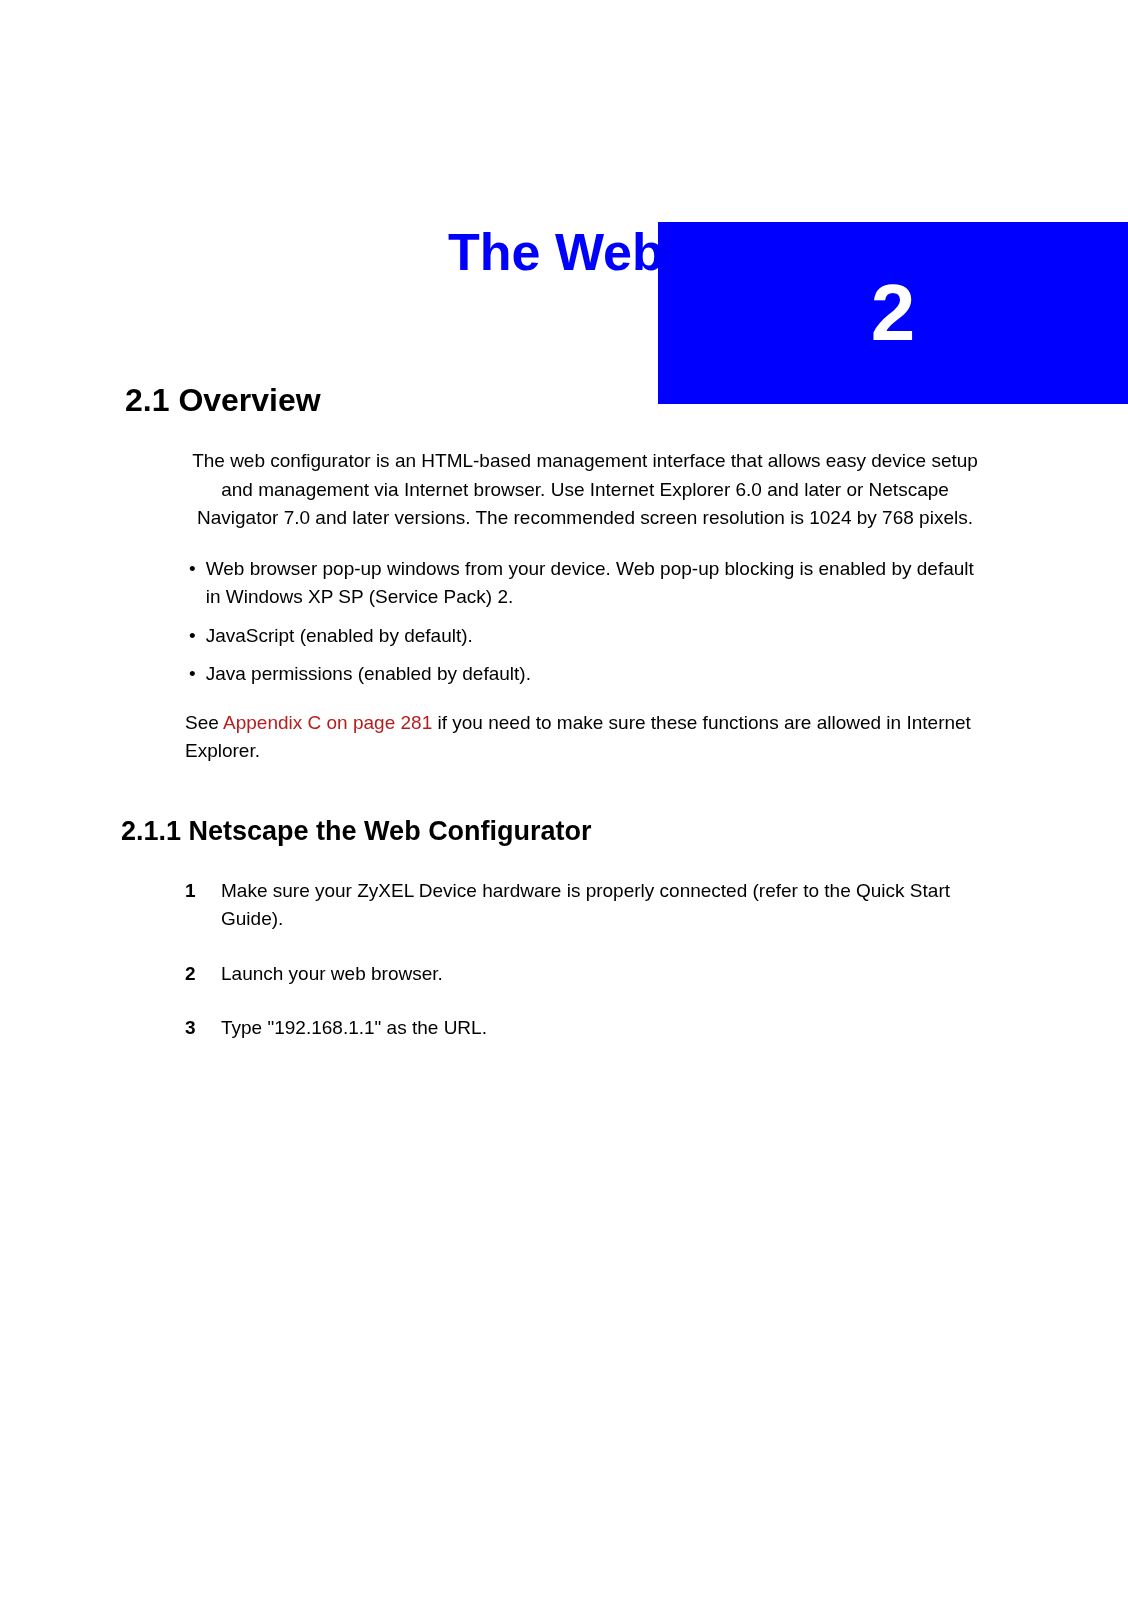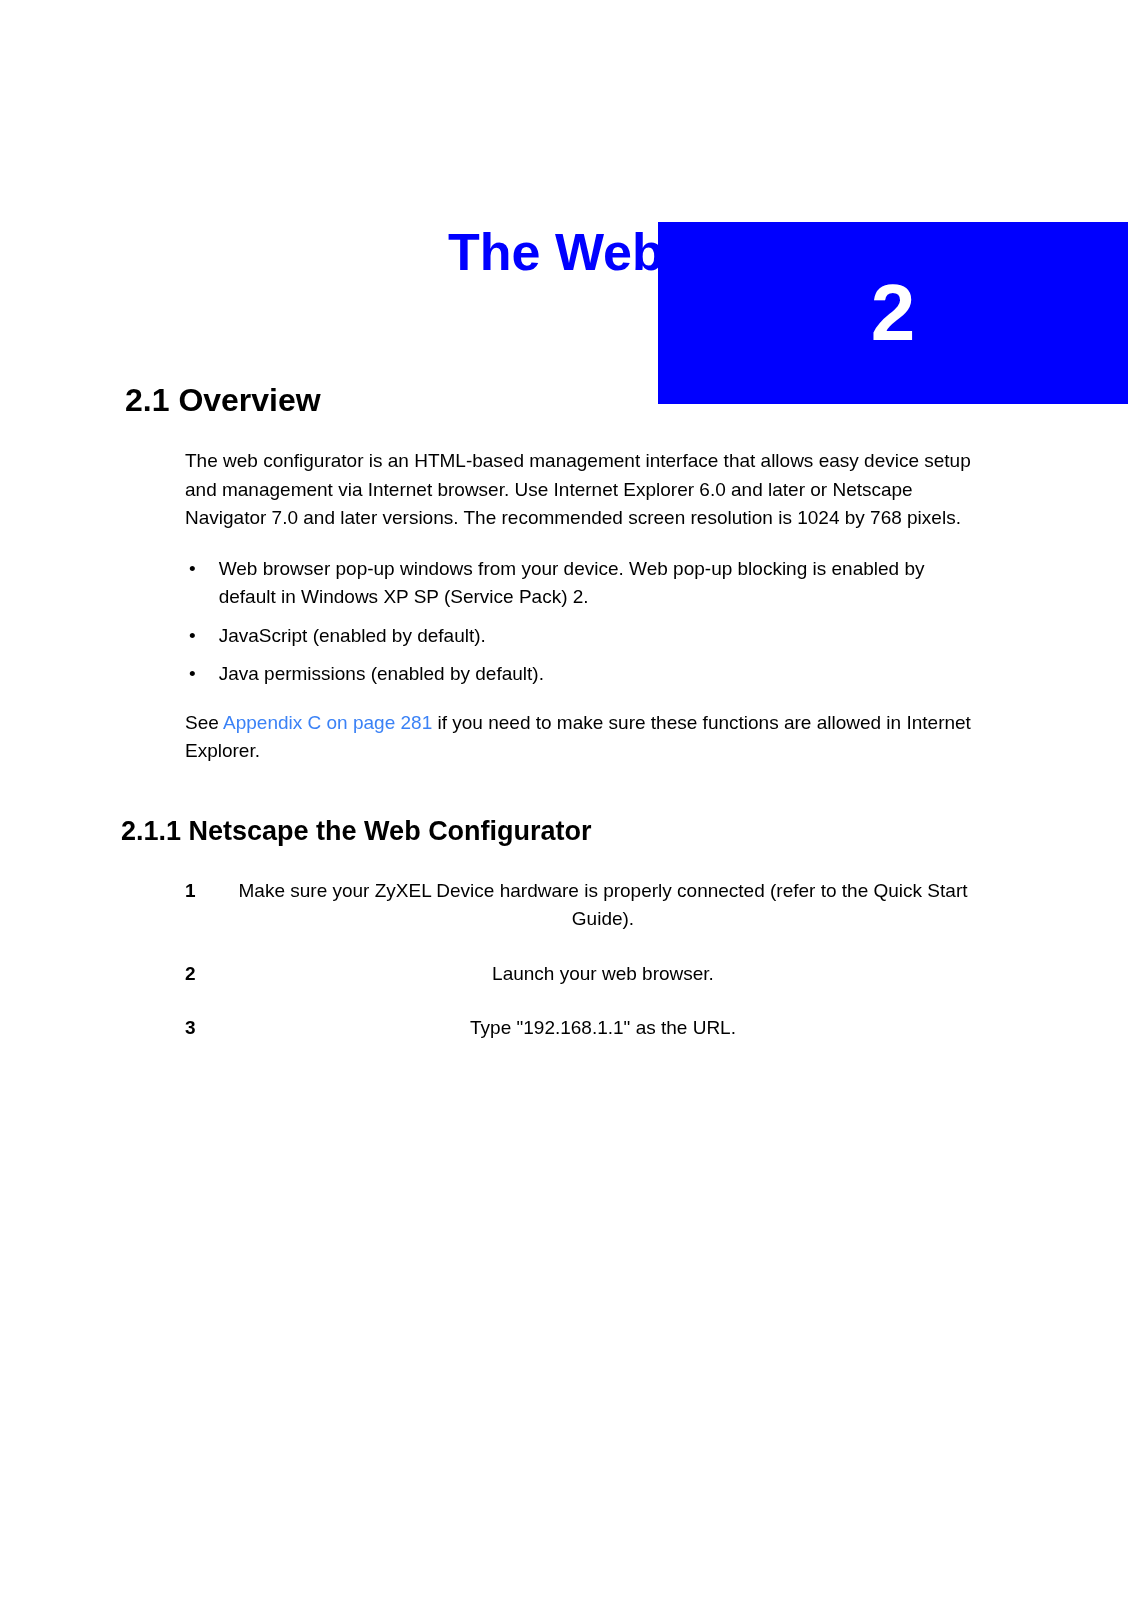--- a/index.html
+++ b/index.html
@@ -65,20 +65,21 @@
     font-weight: bold;
     color: #000000;
     margin-left: -4px;
   }
   .body-text {
     margin-top: 28px;
     margin-left: 60px;
     font-size: 19px;
     line-height: 1.5;
     max-width: 800px;
+    text-align: center;
   }
   .body-text2 {
     margin-top: 28px;
     margin-left: 60px;
     font-size: 19px;
     line-height: 1.5;
     max-width: 800px;
   }
   .bullet-list {
     margin-top: 22px;
@@ -91,31 +92,30 @@
     display: flex;
     align-items: flex-start;
     margin-bottom: 10px;
   }
   .bullet-dot {
     margin-right: 10px;
     margin-left: 4px;
   }
   .bullet-text {
     flex: 1;
-    margin-left: 13px;
   }
   .see-text {
     margin-top: 20px;
     margin-left: 60px;
     font-size: 19px;
     line-height: 1.5;
     max-width: 800px;
   }
   .link-text {
-    color: #3b82f6;
+    color: #b91c1c;
   }
   .numbered-list {
     margin-top: 30px;
     margin-left: 60px;
     font-size: 19px;
     line-height: 1.5;
     max-width: 800px;
   }
   .numbered-item {
     display: flex;
@@ -123,21 +123,20 @@
     margin-bottom: 26px;
   }
   .step-num {
     font-family: Arial, Helvetica, sans-serif;
     font-weight: bold;
     width: 36px;
     flex-shrink: 0;
   }
   .step-text {
     flex: 1;
-    text-align: center;
   }
 </style>
 </head>
 <body>
 
 <div class="page">
 
   <div class="chapter-prefix">CHAPTER</div>
   <div class="chapter-tab">2</div>
 

